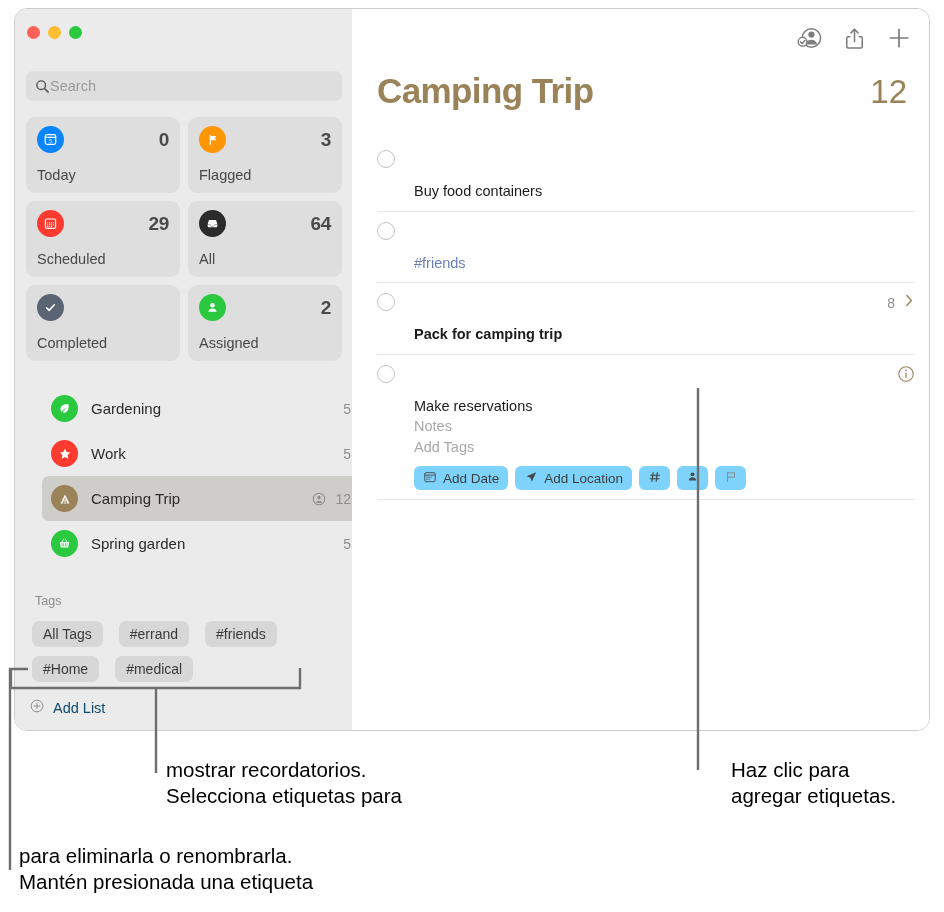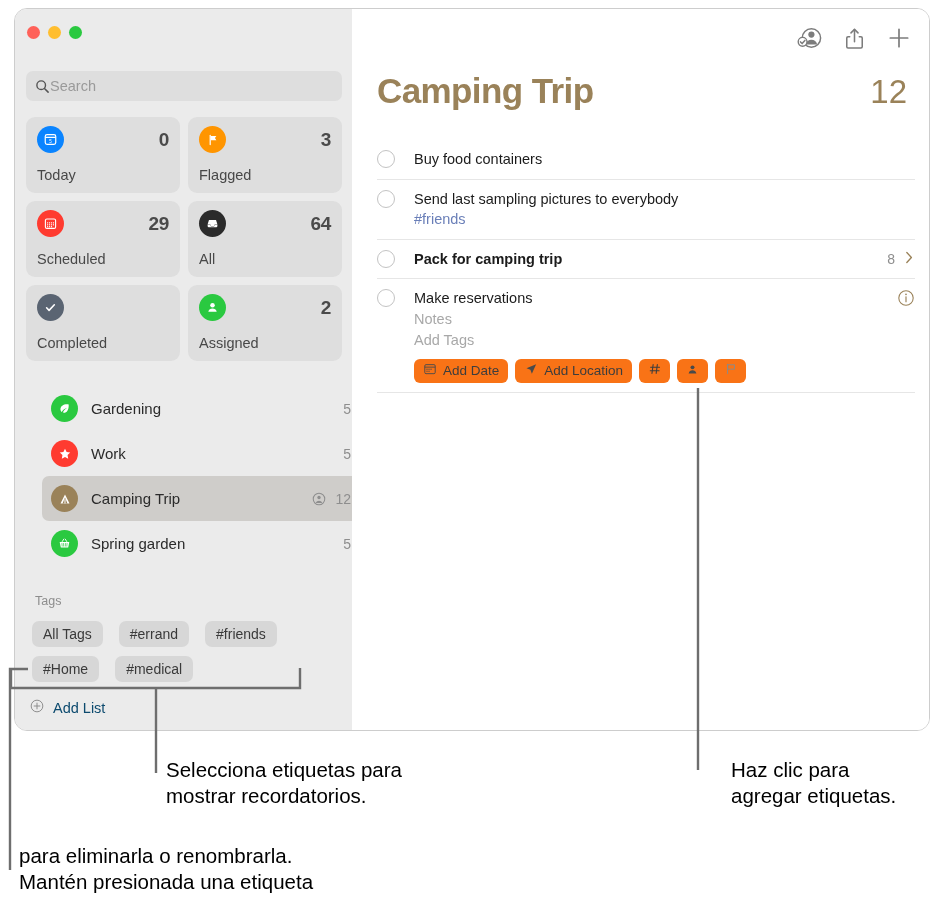--- a/index.html
+++ b/index.html
@@ -94,31 +94,31 @@
 
   .reminders { position: absolute; left: 25px; right: 14px; top: 131px; }
   .rem {
     display: flex; align-items: flex-start;
     padding: 9px 0 9px 0;
     border-bottom: 1px solid #e6e6e6;
     position: relative;
   }
   .rem:first-child { border-top: none; }
   .circle { width: 18px; height: 18px; border-radius: 50%; border: 1.4px solid #c3c3c3; flex: 0 0 18px; margin-top: 1px; }
-  .rem-body { flex: 1; margin-left: 19px; }
+  .rem-body { flex: 1; margin-left: 19px; margin-top: 32px; }
   .rem-title { font-size: 14.5px; color: #1b1b1b; line-height: 1.42; }
   .rem-title.bold { font-weight: 700; }
   .rem-tag { font-size: 14.5px; color: #6a7fb8; line-height: 1.42; }
   .rem-sub { font-size: 14.5px; color: #a8a8a8; line-height: 1.45; }
   .rem-right { display: flex; align-items: center; gap: 9px; padding-top: 1px; }
   .sub-count { font-size: 14px; color: #8e8e8e; }
 
   .actions { display: flex; gap: 7px; margin-top: 8px; }
   .act {
-    background: #f97316; border-radius: 6px; height: 24px;
+    background: #7dd3fc; border-radius: 6px; height: 24px;
     display: flex; align-items: center; gap: 6px; padding: 0 9px;
     font-size: 13.5px; color: #3d3d3d;
   }
   .act.icon-only { padding: 0; width: 31px; justify-content: center; }
 
   
   .callout-text { position: absolute; font-size: 20.5px; color: #000; line-height: 1.28; }
   svg.leaders { position: absolute; left: 0; top: 0; width: 944px; height: 912px; pointer-events: none; }
 </style>
 </head>
@@ -354,21 +354,20 @@
         <div class="rem">
           <span class="circle"></span>
           <div class="rem-body">
             <div class="rem-title">Buy food containers</div>
           </div>
         </div>
 
         <div class="rem">
           <span class="circle"></span>
           <div class="rem-body">
-            <div class="rem-title">Send last sampling pictures to everybody</div>
             <div class="rem-tag">#friends</div>
           </div>
         </div>
 
         <div class="rem">
           <span class="circle"></span>
           <div class="rem-body">
             <div class="rem-title bold">Pack for camping trip</div>
           </div>
           <div class="rem-right">
@@ -457,22 +456,22 @@
       <path d="M11 668 L11 688 L300 688 L300 668"></path>
       <path d="M156 688 L156 773"></path>
 
       <path d="M28 669 L10 669 L10 870"></path>
 
       <path d="M698 388 L698 770"></path>
     </g>
   </svg>
 
   <div class="callout-text" style="left:166px; top:757px; width:360px;">
+    <div>mostrar recordatorios.</div>
     <div>Selecciona etiquetas para</div>
-    <div>mostrar recordatorios.</div>
   </div>
 
   <div class="callout-text" style="left:731px; top:757px; width:215px;">
     <div>Haz clic para</div>
     <div>agregar etiquetas.</div>
   </div>
 
   <div class="callout-text" style="left:19px; top:843px; width:470px;">
     <div>para eliminarla o renombrarla.</div>
     <div>Mantén presionada una etiqueta</div>

